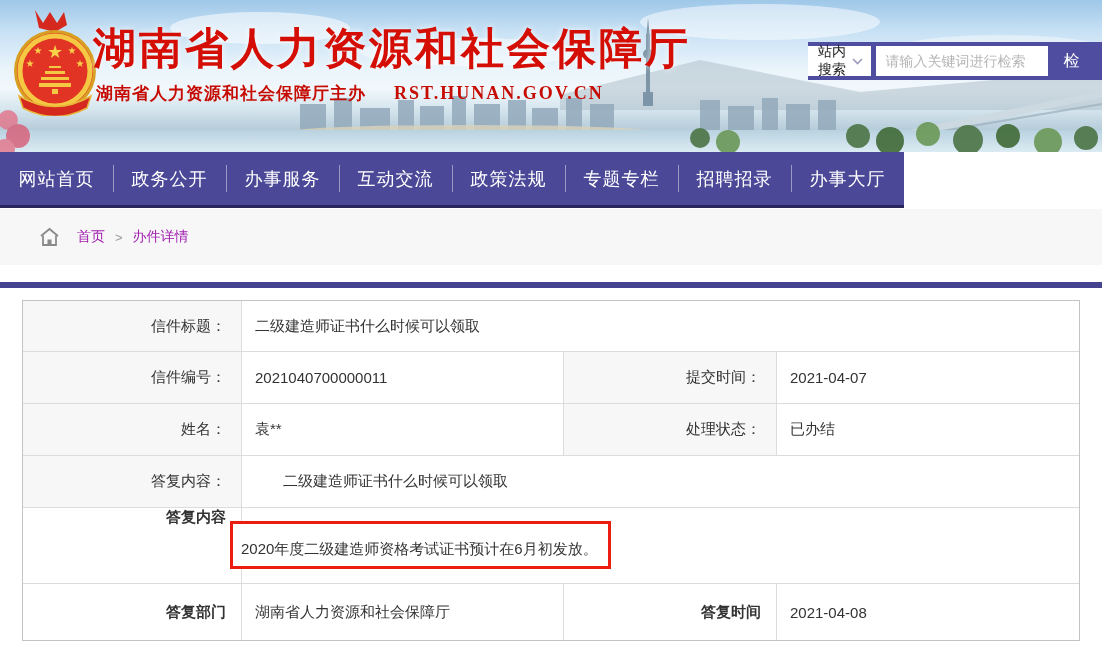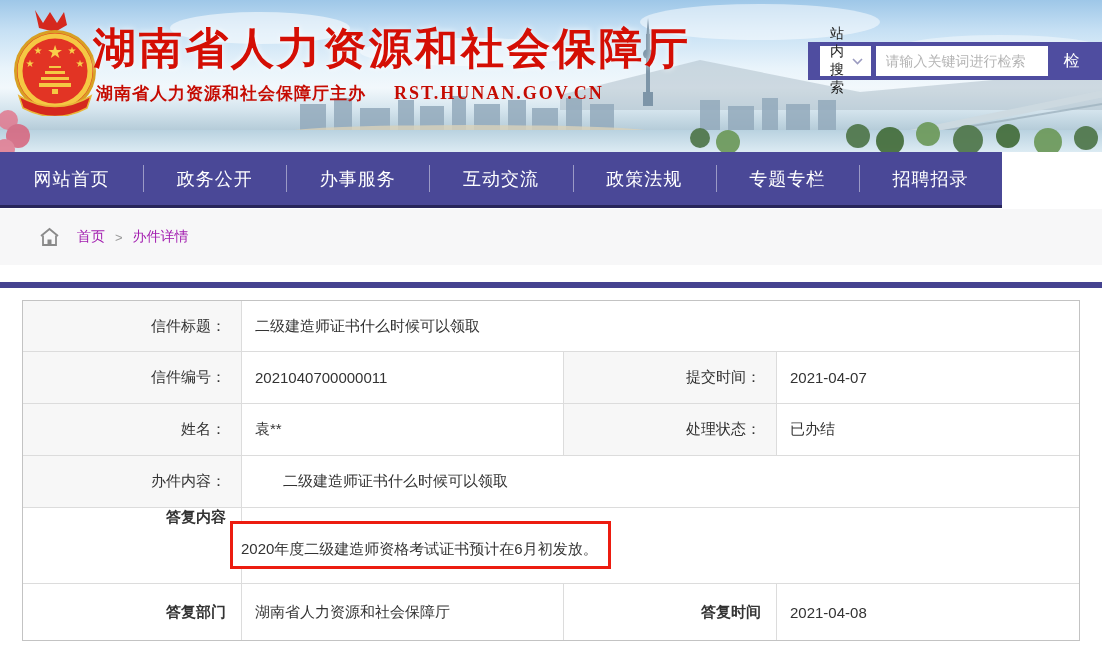--- a/index.html
+++ b/index.html
@@ -18,38 +18,38 @@
     text-shadow:0 0 6px rgba(255,255,255,.85);white-space:nowrap;
   }
   .site-sub{position:absolute;left:96px;top:82px;z-index:3;display:flex;align-items:baseline;gap:28px;}
   .sub-cn{font-size:17px;font-weight:bold;color:#c50b02;letter-spacing:1px;}
   .sub-en{font-size:18px;font-weight:bold;color:#c50b02;letter-spacing:2px;font-family:"Liberation Serif","DejaVu Serif",serif;}
   .search{
     position:absolute;left:808px;top:42px;width:334px;height:38px;z-index:4;
     background:#4f4da0;display:flex;align-items:center;padding:0;box-sizing:border-box;
   }
   .search-cat{
-    width:88px;height:30px;margin:4px 0 4px 12px;background:#fff;box-sizing:border-box;
+    width:88px;height:30px;margin:4px 0 4px 0;background:#fff;box-sizing:border-box;
     display:flex;align-items:center;justify-content:flex-start;
     padding:0 8px 0 10px;font-size:14px;color:#222;cursor:pointer;
   }
   .search-cat .chev{display:flex;align-items:center;}
   .search-input{
     width:172px;height:30px;margin:4px 0 4px 5px;border:0;outline:none;
     padding:0 10px;font-size:14px;color:#be185d;box-sizing:border-box;background:#fff;
   }
   .search-input::placeholder{color:#b5b5b5;}
   .search-btn{
     flex:1;height:38px;background:transparent;border:0;color:#fff;
     font-size:16px;letter-spacing:12px;padding-left:16px;text-align:left;
     cursor:pointer;white-space:nowrap;font-family:inherit;
   }
   
   .nav{
-    position:absolute;left:0;top:152px;width:1002px;height:53px;
+    position:absolute;left:0;top:152px;width:904px;height:53px;
     background:#4a4897;border-bottom:3px solid #28265a;display:flex;z-index:5;
   }
   .nav-item{
     flex:1;display:flex;align-items:center;justify-content:center;
     color:#fff;font-size:18px;cursor:pointer;position:relative;letter-spacing:1px;
   }
   .nav-item + .nav-item::before{
     content:"";position:absolute;left:0;top:13px;width:1px;height:27px;
     background:rgba(255,255,255,.45);
   }
@@ -198,20 +198,21 @@
 </div>
 
 <div class="nav">
   <div class="nav-item">网站首页</div>
   <div class="nav-item">政务公开</div>
   <div class="nav-item">办事服务</div>
   <div class="nav-item">互动交流</div>
   <div class="nav-item">政策法规</div>
   <div class="nav-item">专题专栏</div>
   <div class="nav-item">招聘招录</div>
+  <div class="nav-item">办事大厅</div>
 </div>
 
 <div class="crumb">
   <span style="display:flex;">
     <svg width="23" height="22" viewBox="0 0 23 22">
       <path d="M3 10 L11.5 3 L20 10" fill="none" stroke="#8a8a8a" stroke-width="1.8"></path>
       <path d="M5 9.5 V19 H18 V9.5" fill="none" stroke="#8a8a8a" stroke-width="1.8"></path>
       <rect x="9.5" y="13.5" width="4" height="5.5" fill="#8a8a8a"></rect>
     </svg>
   </span>
@@ -229,21 +230,21 @@
   <div class="cell lbl bt">信件编号：</div>
   <div class="cell val bt bl">2021040700000011</div>
   <div class="cell lbl bt bl">提交时间：</div>
   <div class="cell val bt bl">2021-04-07</div>
 
   <div class="cell lbl bt">姓名：</div>
   <div class="cell val bt bl">袁**</div>
   <div class="cell lbl bt bl">处理状态：</div>
   <div class="cell val bt bl">已办结</div>
 
-  <div class="cell lbl bt">办件内容：</div>
+  <div class="cell lbl bt">答复内容：</div>
   <div class="cell val bt bl span3 indent">二级建造师证书什么时候可以领取</div>
 
   <div class="cell lbl-plain lbl-top bt">答复内容</div>
   <div class="reply-cell bt bl span3">
     <span class="red-box">2020年度二级建造师资格考试证书预计在6月初发放。</span>
   </div>
 
   <div class="cell lbl-plain bt">答复部门</div>
   <div class="cell val bt bl">湖南省人力资源和社会保障厅</div>
   <div class="cell lbl-plain bt bl">答复时间</div>

